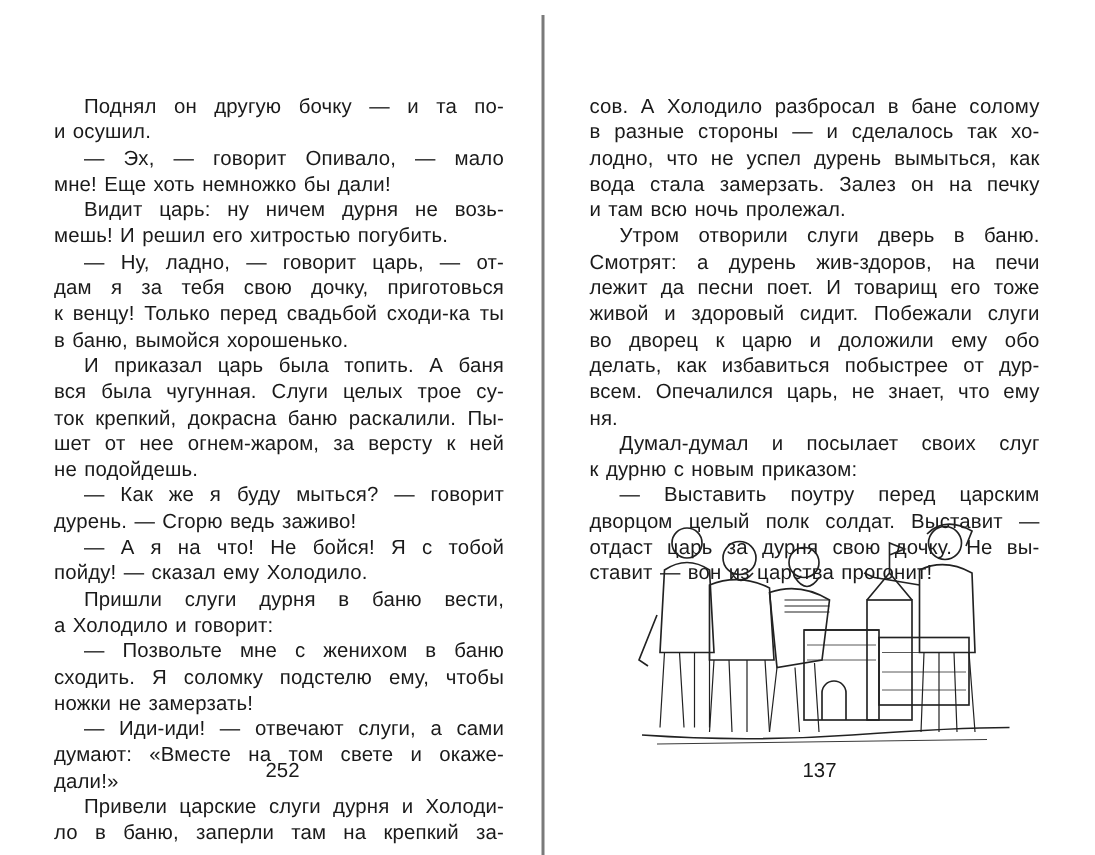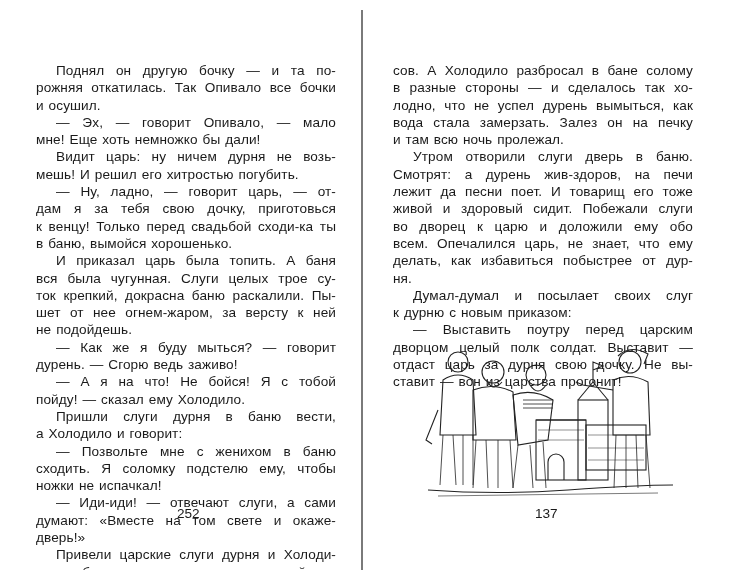--- a/index.html
+++ b/index.html
@@ -19,21 +19,20 @@
   .line.last { text-align-last: left; }
   .pgnum { position: absolute; font-size: 13.6px; color: #1a1a1a; top: 506px; }
   .spine { position: absolute; left: 361px; top: 10px; width: 2px; height: 560px; background: #7a7a7a; }
   .illus { position: absolute; left: 418px; top: 340px; width: 260px; height: 160px; }
 </style>
 </head>
 <body>
 
 <div class="page left" id="leftPage">
     <div class="line indent">Поднял он другую бочку — и та по-</div>
-    <div class="line">рожняя откатилась. Так Опивало все бочки</div>
     <div class="line last">и осушил.</div>
     <div class="line indent">— Эх, — говорит Опивало, — мало</div>
     <div class="line last">мне! Еще хоть немножко бы дали!</div>
     <div class="line indent">Видит царь: ну ничем дурня не возь-</div>
     <div class="line last">мешь! И решил его хитростью погубить.</div>
     <div class="line indent">— Ну, ладно, — говорит царь, — от-</div>
     <div class="line">дам я за тебя свою дочку, приготовься</div>
     <div class="line">к венцу! Только перед свадьбой сходи-ка ты</div>
     <div class="line last">в баню, вымойся хорошенько.</div>
     <div class="line indent">И приказал царь была топить. А баня</div>
@@ -42,41 +41,41 @@
     <div class="line">шет от нее огнем-жаром, за версту к ней</div>
     <div class="line last">не подойдешь.</div>
     <div class="line indent">— Как же я буду мыться? — говорит</div>
     <div class="line last">дурень. — Сгорю ведь заживо!</div>
     <div class="line indent">— А я на что! Не бойся! Я с тобой</div>
     <div class="line last">пойду! — сказал ему Холодило.</div>
     <div class="line indent">Пришли слуги дурня в баню вести,</div>
     <div class="line last">а Холодило и говорит:</div>
     <div class="line indent">— Позвольте мне с женихом в баню</div>
     <div class="line">сходить. Я соломку подстелю ему, чтобы</div>
-    <div class="line last">ножки не испачкал!</div>
+    <div class="line last">ножки не замерзать!</div>
     <div class="line indent">— Иди-иди! — отвечают слуги, а сами</div>
     <div class="line">думают: «Вместе на том свете и окаже-</div>
-    <div class="line last">дверь!»</div>
+    <div class="line last">дали!»</div>
     <div class="line indent">Привели царские слуги дурня и Холоди-</div>
     <div class="line">ло в баню, заперли там на крепкий за-</div>
   </div>
 <div class="spine"></div>
 <div class="page right" id="rightPage">
     <div class="line">сов. А Холодило разбросал в бане солому</div>
     <div class="line">в разные стороны — и сделалось так хо-</div>
     <div class="line">лодно, что не успел дурень вымыться, как</div>
     <div class="line">вода стала замерзать. Залез он на печку</div>
     <div class="line last">и там всю ночь пролежал.</div>
     <div class="line indent">Утром отворили слуги дверь в баню.</div>
     <div class="line">Смотрят: а дурень жив-здоров, на печи</div>
     <div class="line">лежит да песни поет. И товарищ его тоже</div>
     <div class="line">живой и здоровый сидит. Побежали слуги</div>
     <div class="line">во дворец к царю и доложили ему обо</div>
+    <div class="line">делать, как избавиться побыстрее от дур-</div>
     <div class="line">всем. Опечалился царь, не знает, что ему</div>
-    <div class="line">делать, как избавиться побыстрее от дур-</div>
     <div class="line last">ня.</div>
     <div class="line indent">Думал-думал и посылает своих слуг</div>
     <div class="line last">к дурню с новым приказом:</div>
     <div class="line indent">— Выставить поутру перед царским</div>
     <div class="line">дворцом целый полк солдат. Выставит —</div>
     <div class="line">отдаст царь за дурня свою дочку. Не вы-</div>
     <div class="line last">ставит — вон из царства прогонит!</div>
   </div>
 
 <svg class="illus" viewBox="0 0 260 160" fill="none" stroke="#222" stroke-width="1.1">

